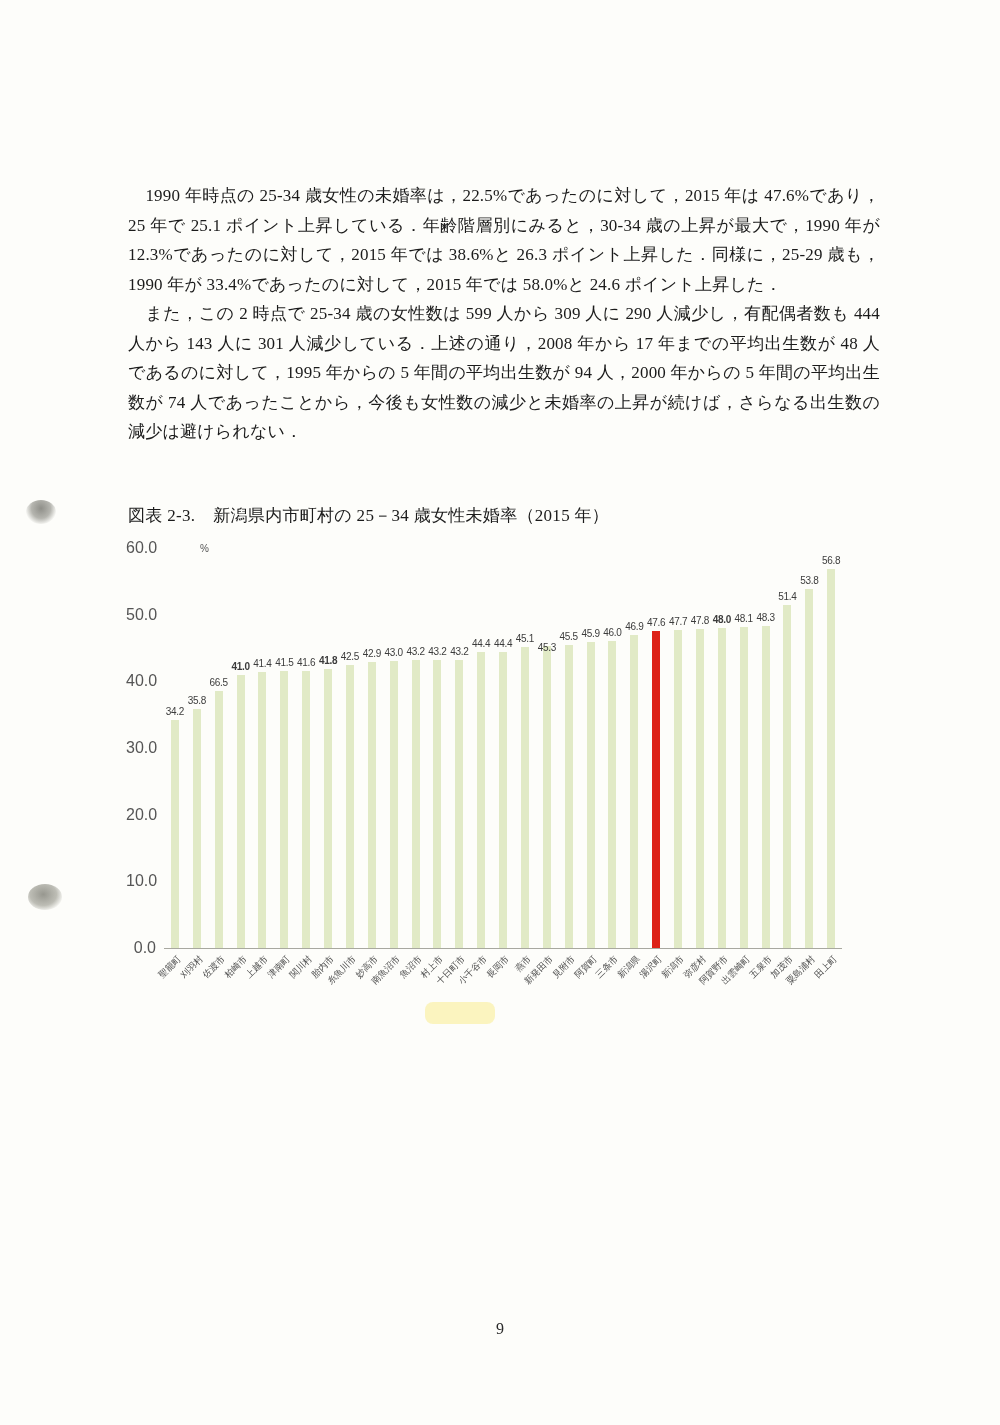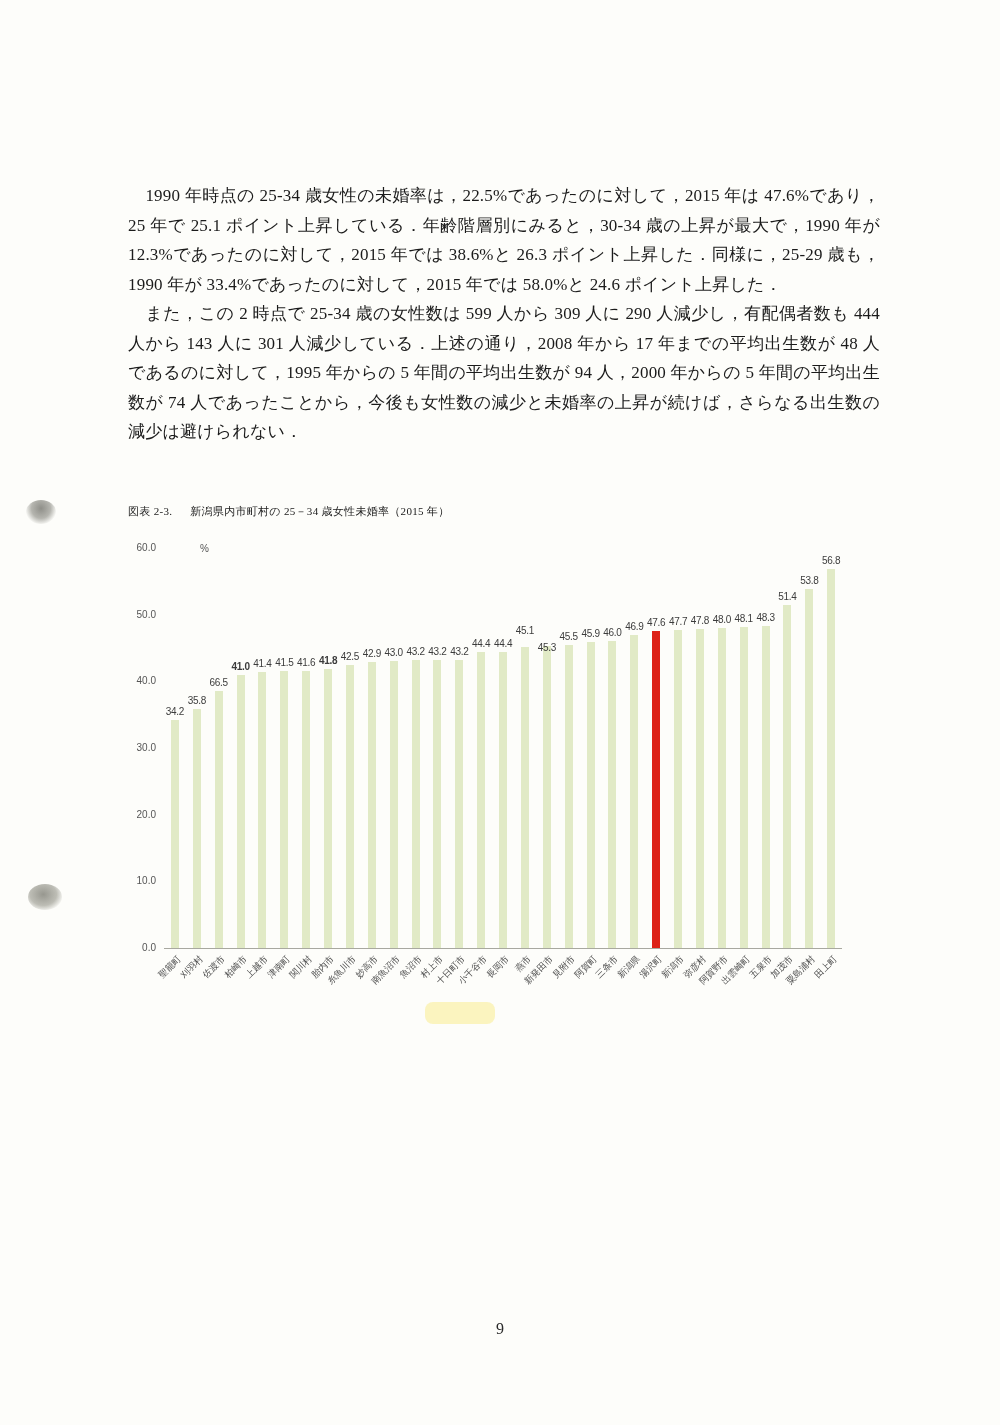--- a/index.html
+++ b/index.html
@@ -8,29 +8,29 @@
     background:#fdfdfa;
     font-family:"Liberation Serif","DejaVu Serif",serif;
     color:#1b1b1b;
   }
   
   .textblock{position:absolute;left:128px;top:181px;width:752px;}
   .para{font-size:17px;line-height:29.5px;text-align:justify;margin:0;
         text-indent:0;letter-spacing:0.2px;}
   .para + .para{margin-top:0px;}
   
-  .figtitle{position:absolute;left:128px;top:504px;font-size:11px;letter-spacing:0.3px;}
+  .figtitle{position:absolute;left:128px;top:504px;font-size:17px;letter-spacing:0.3px;}
   .figtitle .gap{display:inline-block;width:18px;}
   
   .chart{position:absolute;left:128px;top:542px;width:716px;height:462px;
          font-family:"Liberation Sans","DejaVu Sans",sans-serif;}
   .plot{position:absolute;left:36px;top:6px;width:678px;height:400px;
         border-bottom:1px solid #a8a8a0;}
   .ytick{position:absolute;left:-38px;width:30px;text-align:right;
-         font-size:10px;color:#555;line-height:12px;}
+         font-size:16px;color:#555;line-height:12px;}
   .unit{position:absolute;left:36px;top:-5px;font-size:10px;color:#555;}
   .bars{position:relative;display:flex;align-items:flex-end;width:100%;height:100%;}
   .slot{position:relative;flex:1 1 0;height:100%;}
   .bar{position:absolute;bottom:0;left:50%;transform:translateX(-50%);width:8px;}
   .vlabel{position:absolute;left:50%;transform:translateX(-50%);
           font-size:10px;color:#3c3c3c;white-space:nowrap;letter-spacing:-0.3px;}
   .xlabel{position:absolute;top:calc(100% + 5px);right:50%;
           transform:rotate(-45deg);transform-origin:100% 0;
           font-size:9px;color:#4a4a4a;white-space:nowrap;letter-spacing:0px;}
   
@@ -151,21 +151,21 @@
             <div class="vlabel" style="bottom: 299px;">44.4</div>
             <div class="xlabel">小千谷市</div>
           </div>
           <div class="slot">
             <div class="bar" style="height: 296px; background: rgb(225, 234, 198);"></div>
             <div class="vlabel" style="bottom: 299px;">44.4</div>
             <div class="xlabel">長岡市</div>
           </div>
           <div class="slot">
             <div class="bar" style="height: 301px; background: rgb(225, 234, 198);"></div>
-            <div class="vlabel" style="bottom: 312px; text-align: center;">45.1</div>
+            <div class="vlabel" style="bottom: 304px; text-align: center;">45.1</div>
             <div class="xlabel">燕市</div>
           </div>
           <div class="slot">
             <div class="bar" style="height: 302px; background: rgb(225, 234, 198);"></div>
             <div class="vlabel" style="bottom: 295px;">45.3</div>
             <div class="xlabel">新発田市</div>
           </div>
           <div class="slot">
             <div class="bar" style="height: 303px; background: rgb(225, 234, 198);"></div>
             <div class="vlabel" style="bottom: 306px;">45.5</div>
@@ -196,21 +196,21 @@
             <div class="vlabel" style="bottom: 321px;">47.7</div>
             <div class="xlabel">新潟市</div>
           </div>
           <div class="slot">
             <div class="bar" style="height: 319px; background: rgb(225, 234, 198);"></div>
             <div class="vlabel" style="bottom: 322px;">47.8</div>
             <div class="xlabel">弥彦村</div>
           </div>
           <div class="slot">
             <div class="bar" style="height: 320px; background: rgb(225, 234, 198);"></div>
-            <div class="vlabel" style="bottom: 323px;">48.0</div>
+            <div class="vlabel" style="bottom: 323px; font-weight: bold;">48.0</div>
             <div class="xlabel">阿賀野市</div>
           </div>
           <div class="slot">
             <div class="bar" style="height: 321px; background: rgb(225, 234, 198);"></div>
             <div class="vlabel" style="bottom: 324px;">48.1</div>
             <div class="xlabel">出雲崎町</div>
           </div>
           <div class="slot">
             <div class="bar" style="height: 322px; background: rgb(225, 234, 198);"></div>
             <div class="vlabel" style="bottom: 325px;">48.3</div>

